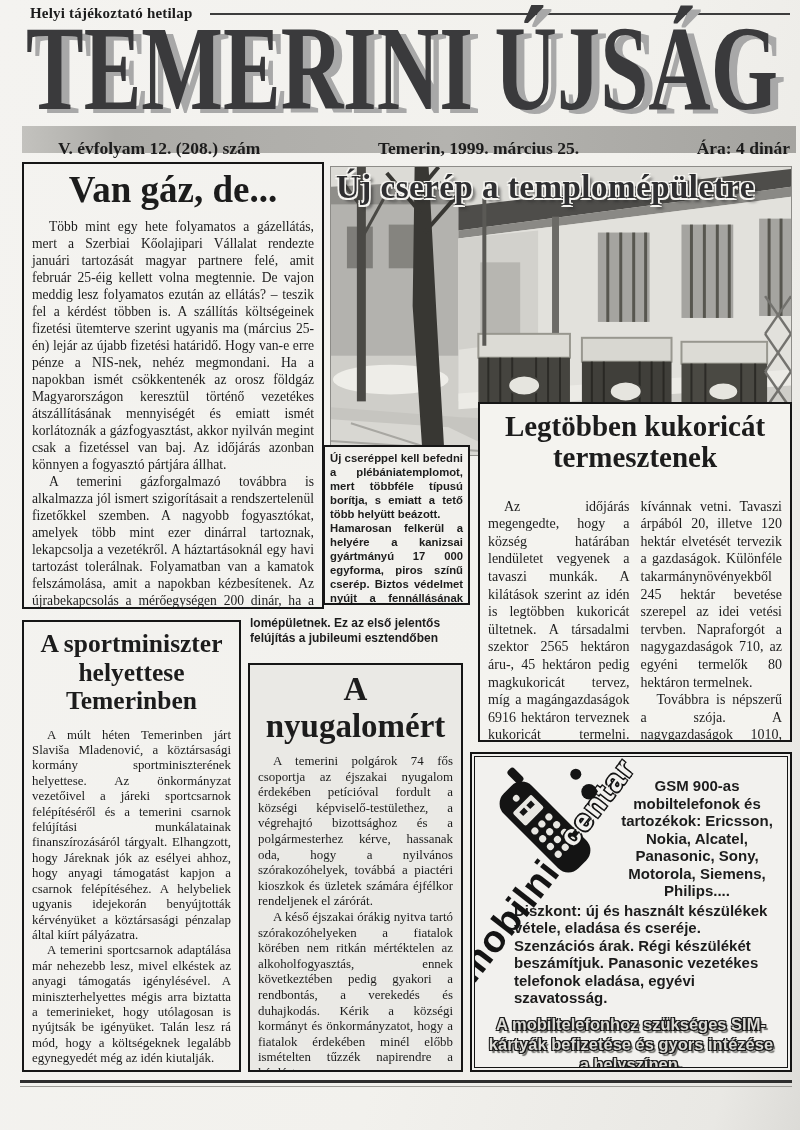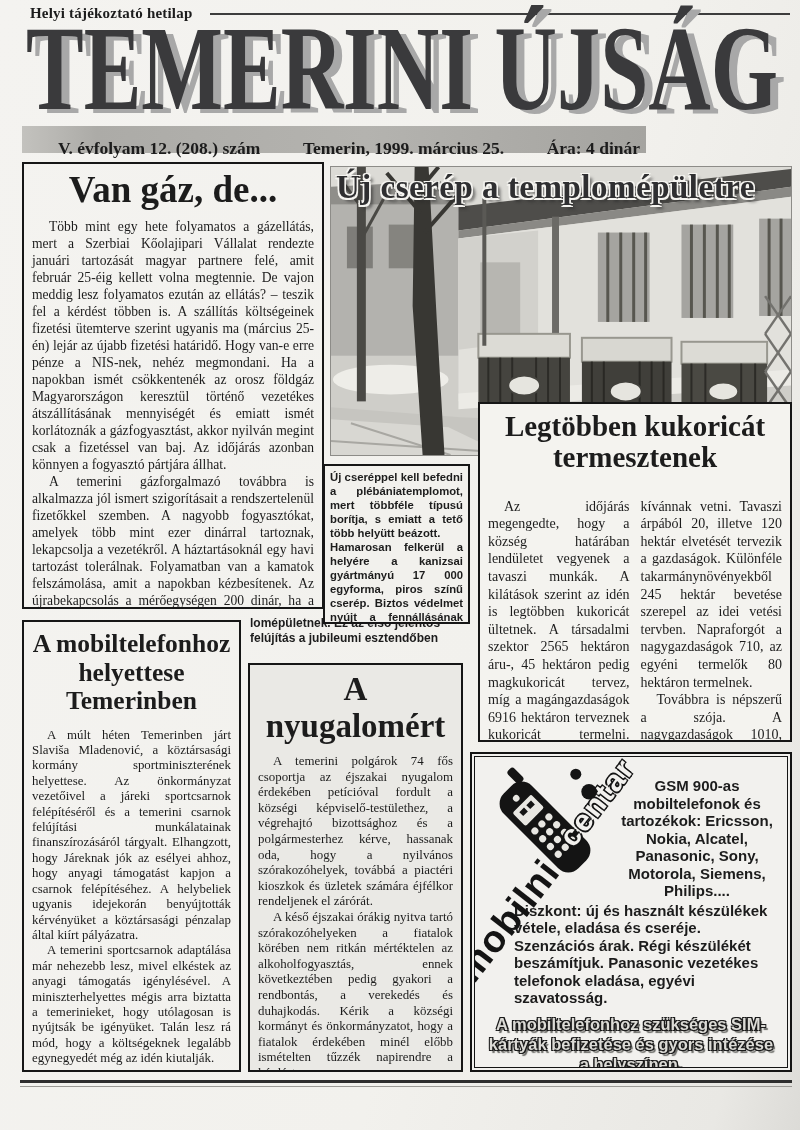--- a/index.html
+++ b/index.html
@@ -8,21 +8,21 @@
   #page {
     position:relative; width:800px; height:1130px; overflow:hidden;
     background:linear-gradient(105deg,#f4f3f0 0%,#f2f1ed 60%,#e9e8e4 92%,#dcdbd7 100%);
     color:#1c1c1c;
   }
   
   .tagline { position:absolute; left:30px; top:5px; font-weight:bold; font-size:15px; letter-spacing:.2px; }
   .tagline-rule { position:absolute; left:210px; top:13px; width:580px; height:2px; background:#3d3d3d; }
   .masthead-svg { position:absolute; left:18px; top:12px; width:772px; height:134px; overflow:visible; z-index:3; }
   .infobar {
-    position:absolute; left:22px; top:126px; width:624px; height:27px; z-index:1;
+    position:absolute; left:22px; top:126px; width:774px; height:27px; z-index:1;
     background:linear-gradient(to right,#c3c2be,#acaba7 12%,#b4b3af 55%,#a5a4a0 100%);
     display:flex; align-items:center; font-weight:bold; font-size:17.5px;
     padding:18px 6px 0 36px;
   }
   .infobar .center { flex:1; text-align:center; }
   
   .abox { position:absolute; border:2px solid #161616; padding:4px 8px; overflow:hidden; }
   .abox h2 { text-align:center; font-weight:bold; }
   .abox p { text-align:justify; }
   
@@ -37,21 +37,21 @@
     font-size:33px; font-weight:bold; color:#2f2f31; letter-spacing:.5px;
     text-shadow:-1.5px -1.5px 0 #f5f4f0, 1.5px -1.5px 0 #f5f4f0, -1.5px 1.5px 0 #f5f4f0,
                  1.5px 1.5px 0 #f5f4f0, 4px 4px 3px rgba(40,40,40,.55);
   }
   
   #box-corn { left:478px; top:402px; width:314px; height:340px; background:#f4f3ef; z-index:5; }
   #box-corn h2 { font-size:29px; line-height:1.08; margin:3px 0 24px; }
   #box-corn .cols { column-count:2; column-gap:11px; }
   #box-corn p { font-size:14px; line-height:17.6px; text-indent:16px; }
   
-  #caption-box { left:323px; top:464px; width:147px; height:160px; background:#f2f1ed; z-index:6; padding:4px 5px; }
+  #caption-box { left:323px; top:445px; width:147px; height:160px; background:#f2f1ed; z-index:6; padding:4px 5px; }
   #caption-box p { font-family:"Liberation Sans", sans-serif; font-weight:bold; font-size:11.3px; line-height:14px; }
   #caption-cont {
     position:absolute; left:250px; top:616px; width:220px;
     font-family:"Liberation Sans", sans-serif; font-weight:bold; font-size:12px; line-height:15px;
   }
   
   #box-sport { left:22px; top:620px; width:219px; height:452px; }
   #box-sport h2 { font-size:25.5px; line-height:1.12; margin:4px 0 12px; }
   #box-sport p { font-size:12.9px; line-height:15.4px; text-indent:15px; }
   
@@ -222,21 +222,21 @@
     </div>
   </div>
 
   <div class="abox" id="caption-box">
     <p>Új cseréppel kell befedni a plébániatemplomot, mert többféle típusú borítja, s emiatt a tető több helyütt beázott.</p>
     <p>Hamarosan felkerül a helyére a kanizsai gyártmányú 17 000 egyforma, piros színű cserép. Biztos védelmet nyújt a fennállásának 200. évfordulóját ünneplő temp-</p>
   </div>
   <div id="caption-cont">lomépületnek. Ez az első jelentős felújítás a jubileumi esztendőben</div>
 
   <div class="abox" id="box-sport">
-    <h2>A mobiltelefonhoz helyettese Temerinben</h2>
+    <h2>A sportminiszter helyettese Temerinben</h2>
     <p>A múlt héten Temerinben járt Slaviša Mladenović, a köztársasági kormány sportminiszterének helyettese. Az önkormányzat vezetőivel a járeki sportcsarnok felépítéséről és a temerini csarnok felújítási munkálatainak finanszírozásáról tárgyalt. Elhangzott, hogy Járeknak jók az esélyei ahhoz, hogy anyagi támogatást kapjon a csarnok felépítéséhez. A helybeliek ugyanis idejekorán benyújtották kérvényüket a köztársasági pénzalap által kiírt pályázatra.</p>
     <p>A temerini sportcsarnok adaptálása már nehezebb lesz, mivel elkéstek az anyagi támogatás igénylésével. A miniszterhelyettes mégis arra biztatta a temerinieket, hogy utólagosan is nyújtsák be igényüket. Talán lesz rá mód, hogy a költségeknek legalább egynegyedét még az idén kiutalják.</p>
   </div>
 
   <div class="abox" id="box-calm">
     <h2>A nyugalomért</h2>
     <p>A temerini polgárok 74 fős csoportja az éjszakai nyugalom érdekében petícióval fordult a községi képviselő-testülethez, a végrehajtó bizottsághoz és a polgármesterhez kérve, hassanak oda, hogy a nyilvános szórakozóhelyek, továbbá a piactéri kioszkok és üzletek számára éjfélkor rendeljenek el zárórát.</p>
     <p>A késő éjszakai órákig nyitva tartó szórakozóhelyeken a fiatalok körében nem ritkán mértéktelen az alkoholfogyasztás, ennek következtében pedig gyakori a rendbontás, a verekedés és duhajkodás. Kérik a községi kormányt és önkormányzatot, hogy a fiatalok érdekében minél előbb ismételten tűzzék napirendre a kérdést.</p>
   </div>
 

